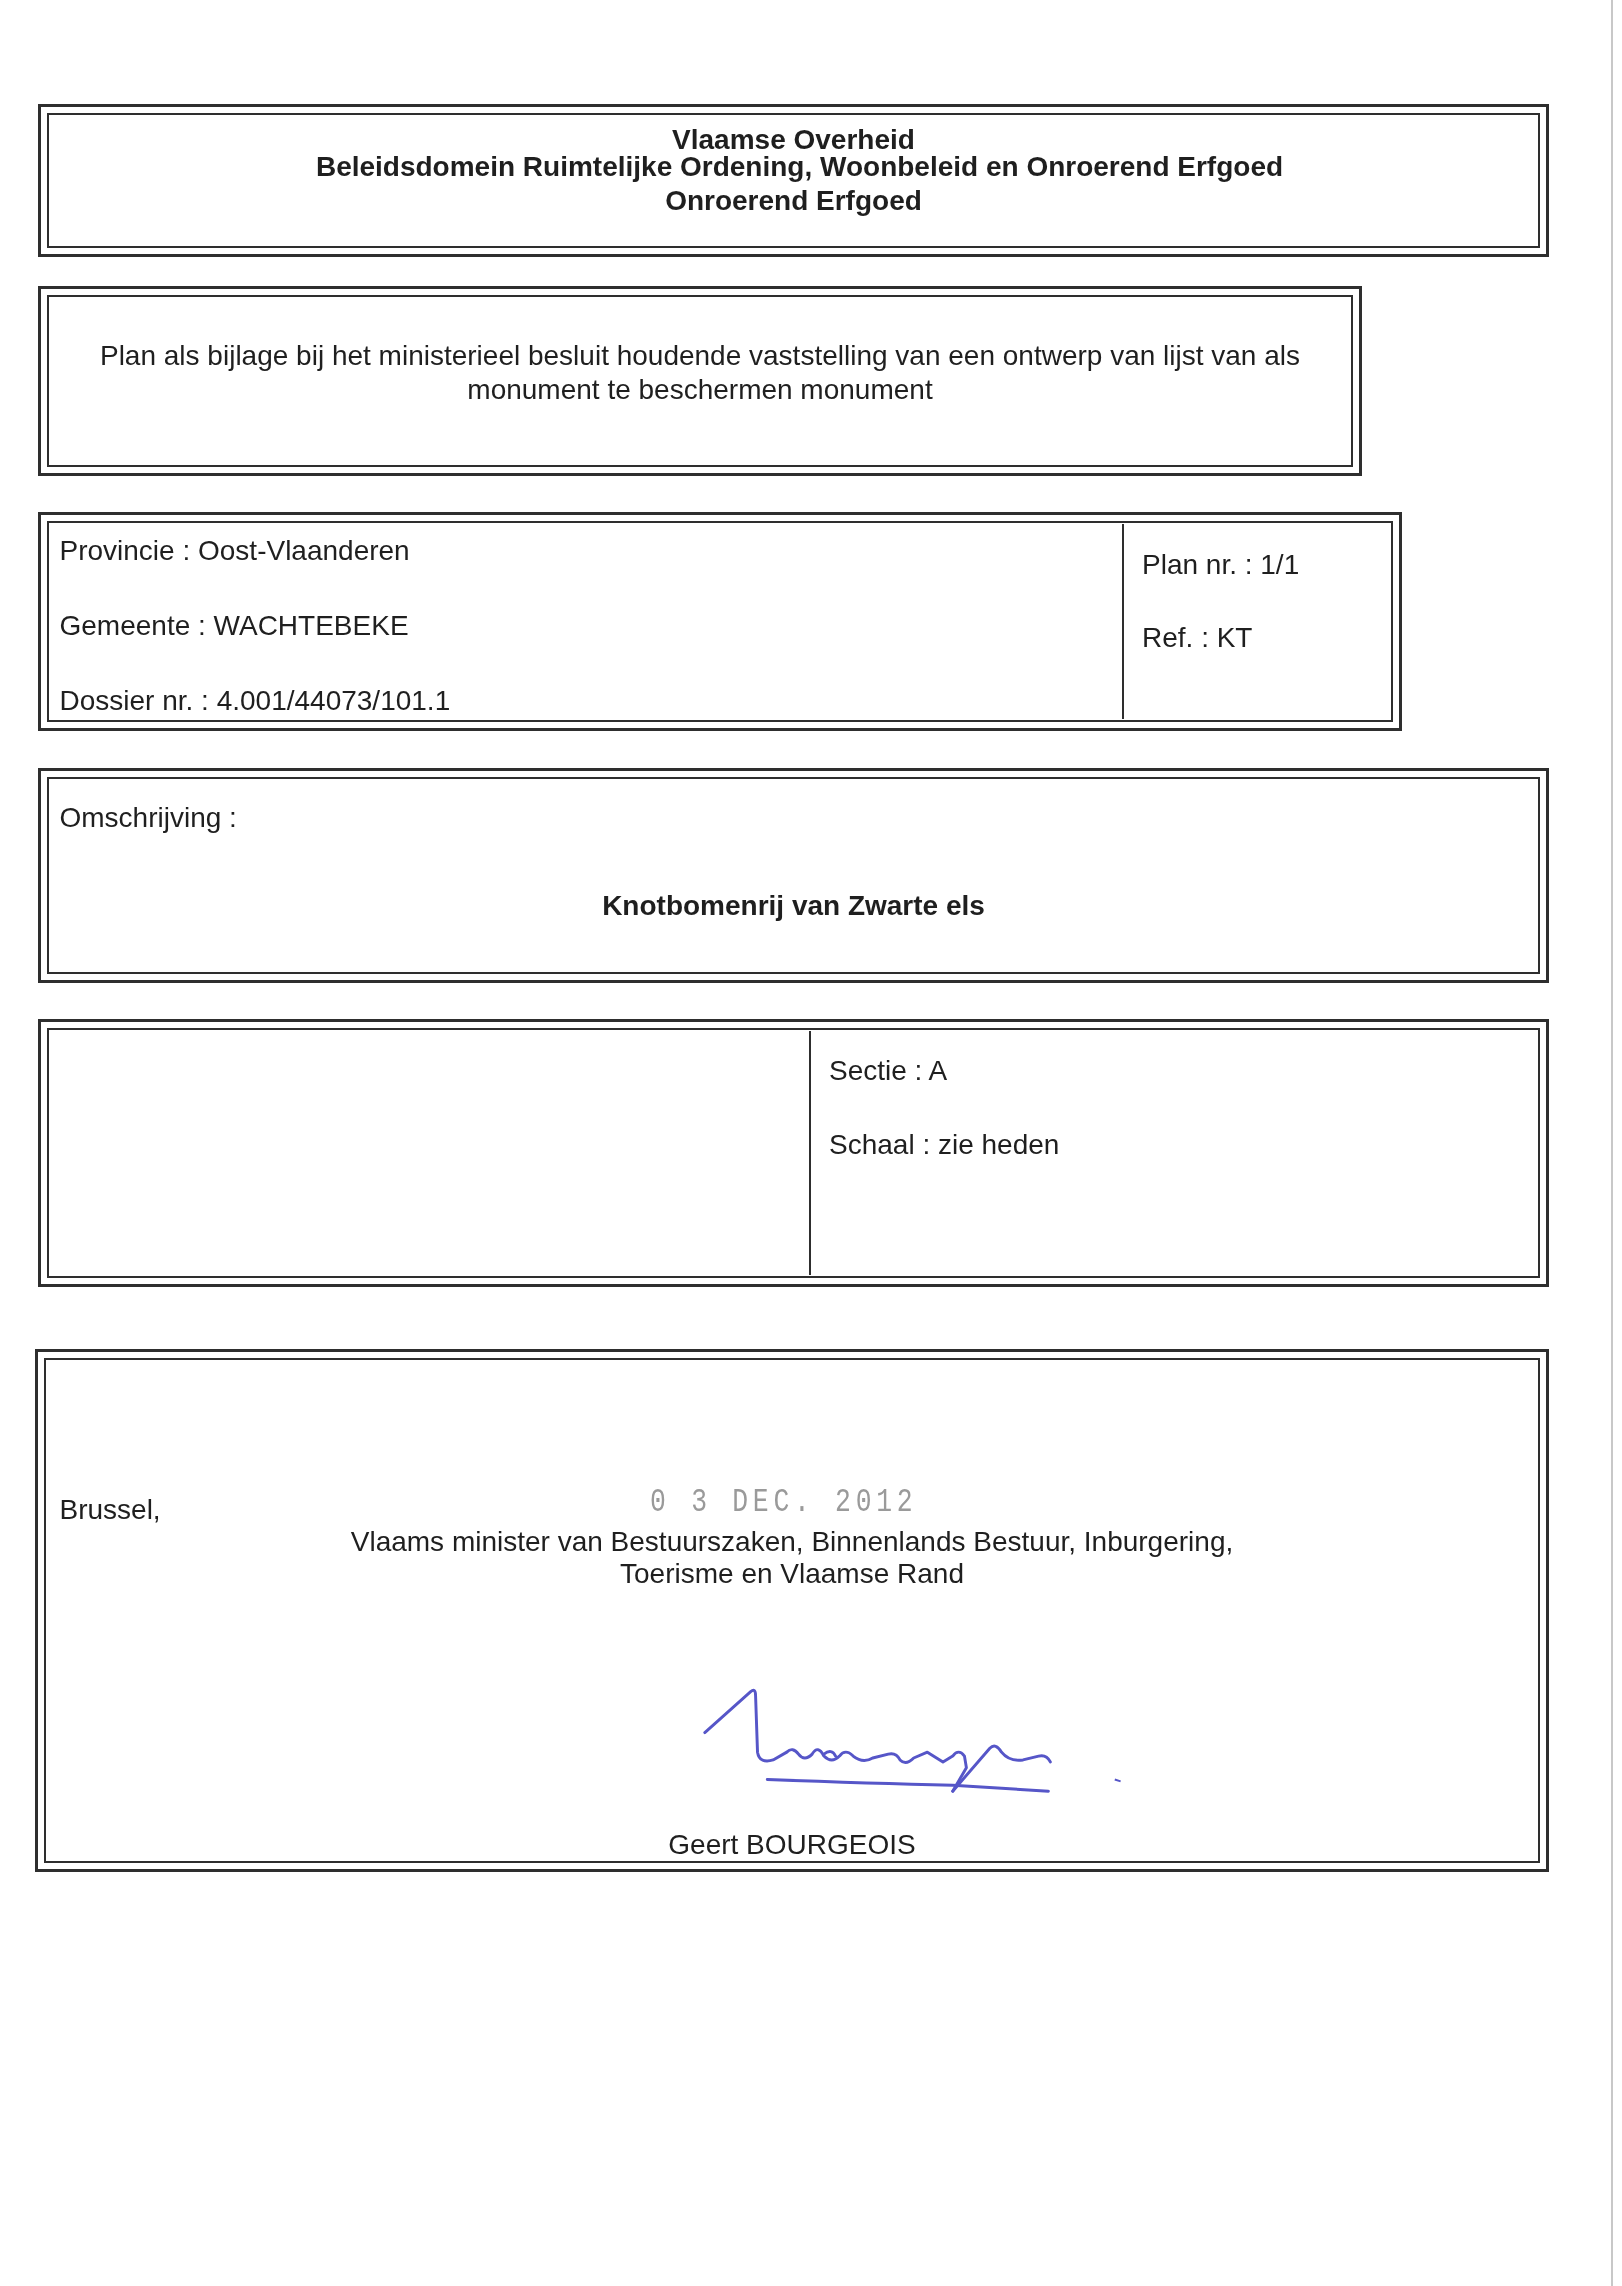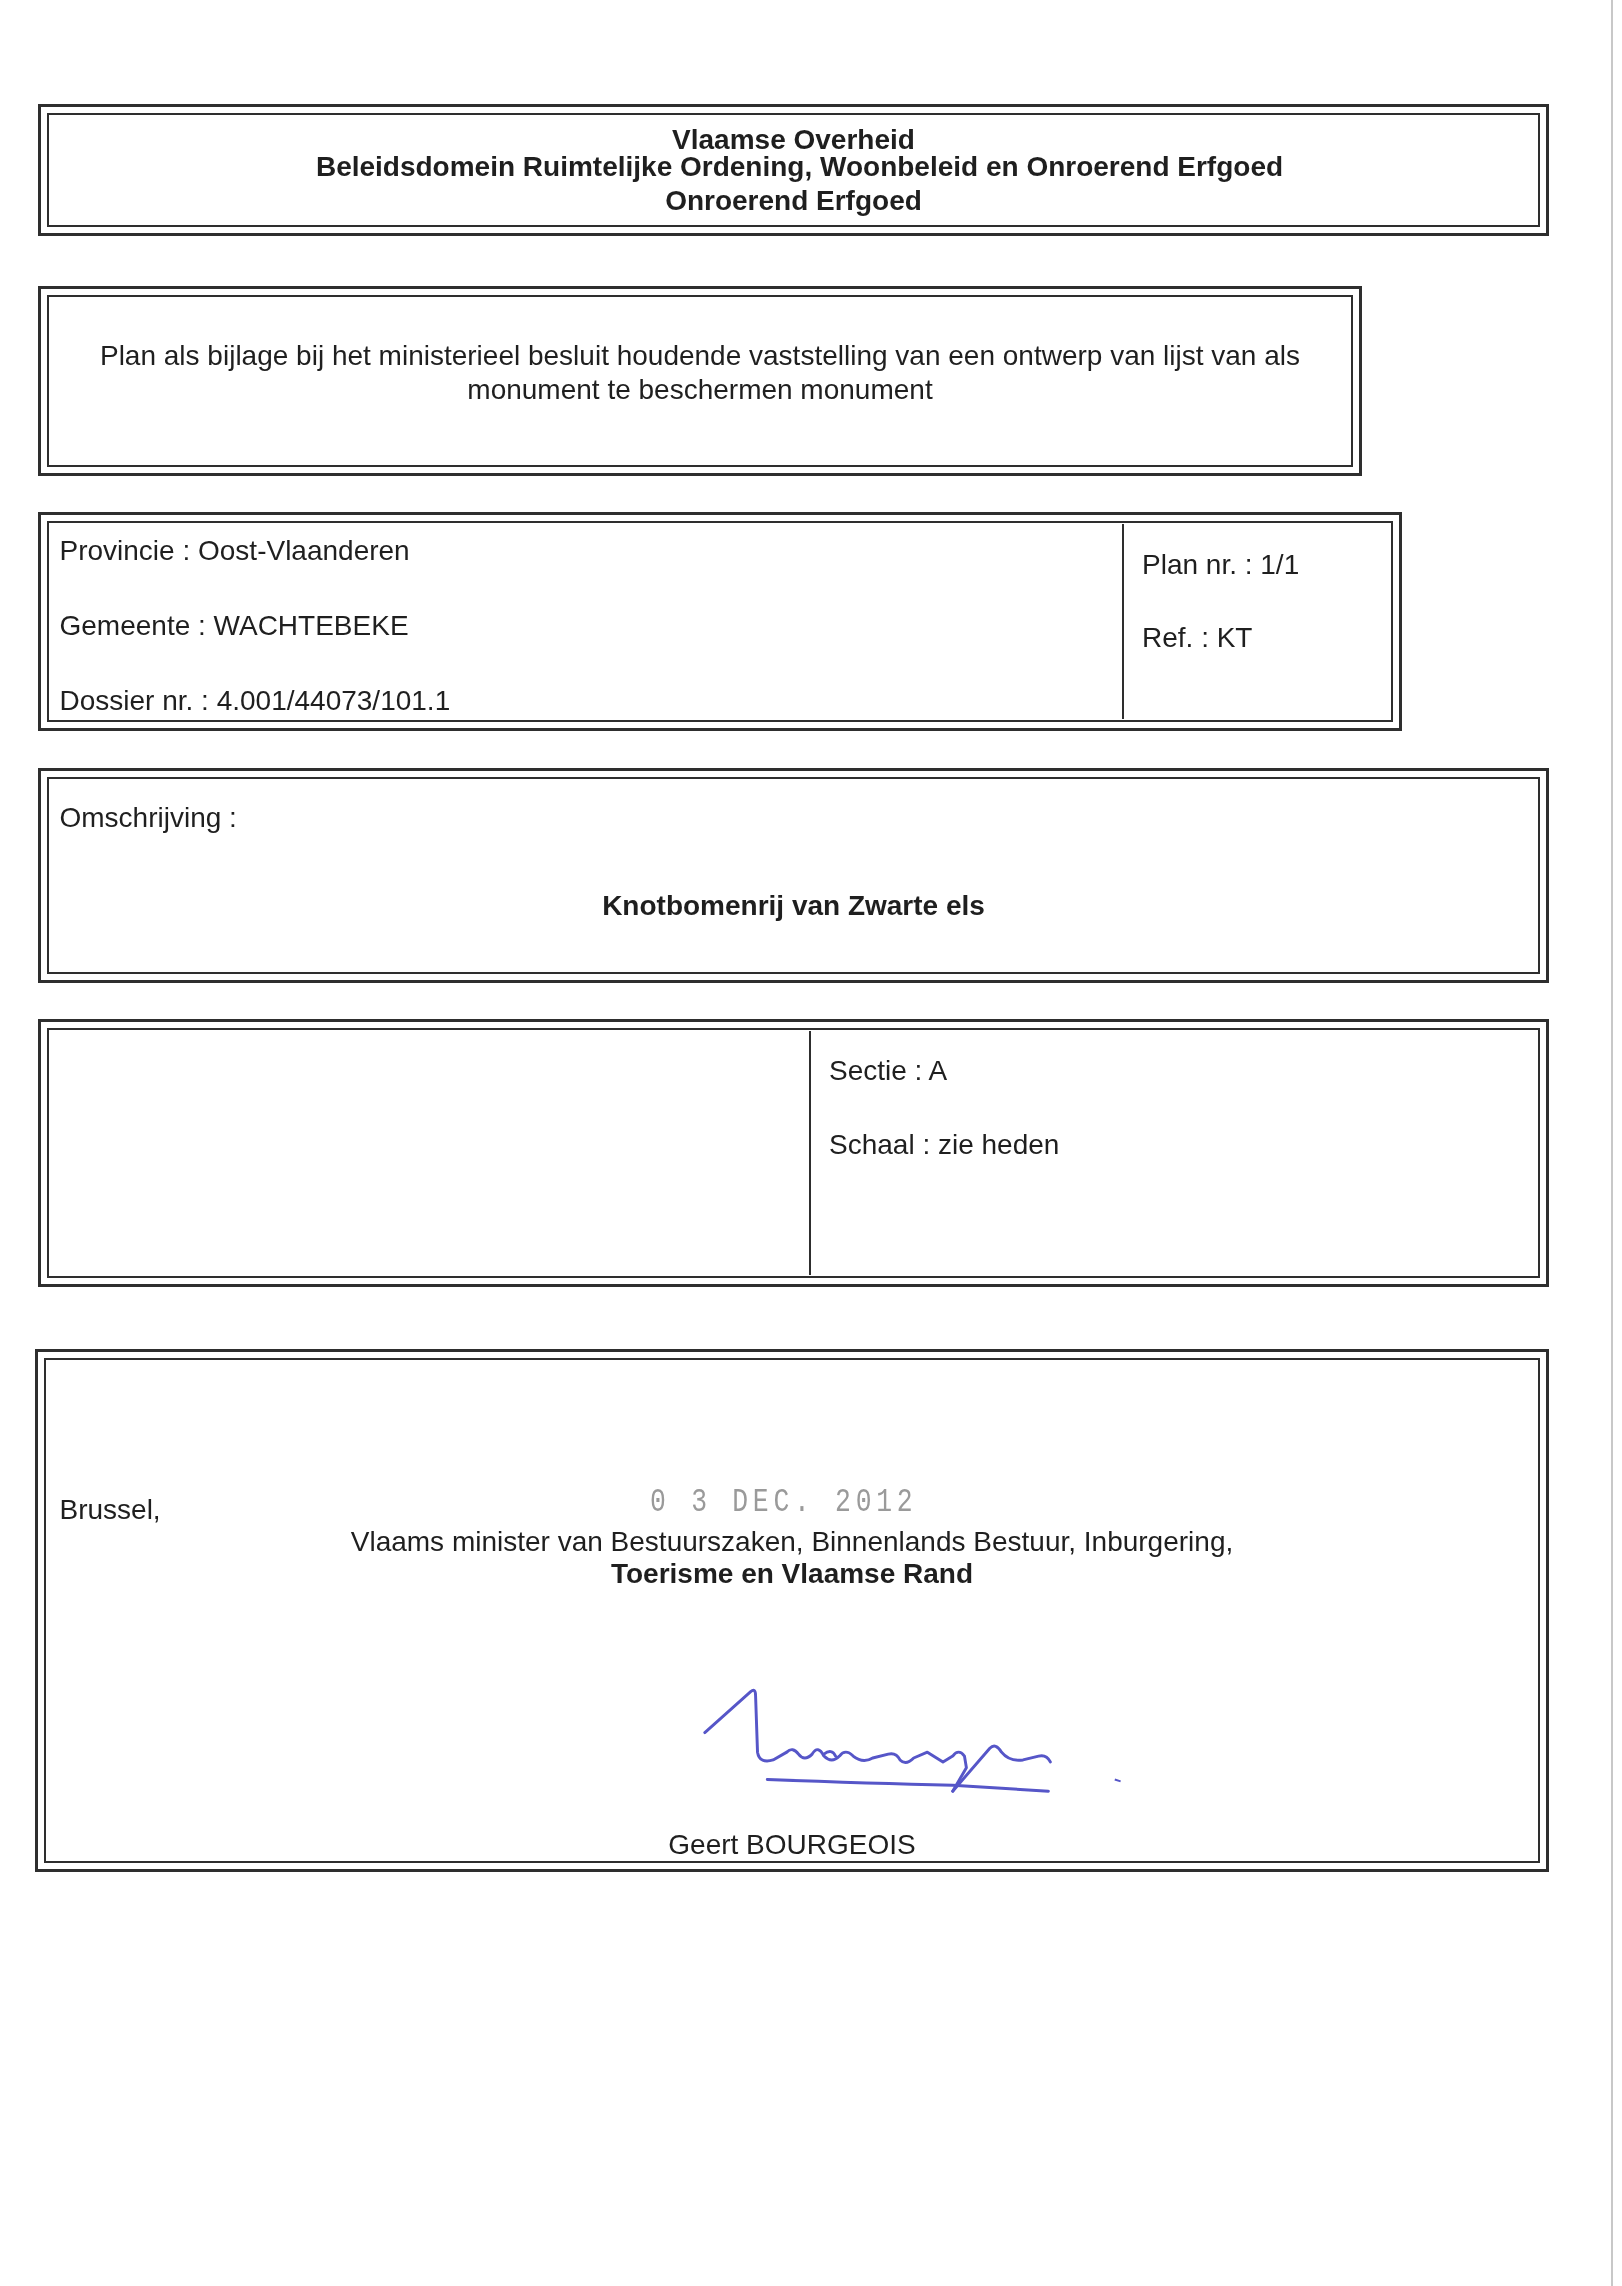--- a/index.html
+++ b/index.html
@@ -14,21 +14,21 @@
   .center { left:0; right:0; text-align:center; }
   .divider { position:absolute; width:2px; background:#2e2e2e; }
   .stamp { position:absolute; font-family:"Liberation Mono", monospace; font-size:33px; color:#9a9a9a;
            letter-spacing:5.9px; transform:scaleX(0.8); transform-origin:left top; }
 </style>
 </head>
 <body>
 
 <div class="scan-edge"></div>
 
-<div class="box" style="left:38px;top:104px;width:1511px;height:132px;">
+<div class="box" style="left:38px;top:104px;width:1511px;height:153px;">
   <div class="inner"></div>
   <div class="t b center" style="top:18.5px;">Vlaamse Overheid</div>
   <div class="t b center" style="top:46px;margin-left:12px;">Beleidsdomein Ruimtelijke Ordening, Woonbeleid en Onroerend Erfgoed</div>
   <div class="t b center" style="top:80px;">Onroerend Erfgoed</div>
 </div>
 
 <div class="box" style="left:38px;top:286px;width:1324px;height:190px;">
   <div class="inner"></div>
   <div class="t center" style="top:53px;">Plan als bijlage bij het ministerieel besluit houdende vaststelling van een ontwerp van lijst van als</div>
   <div class="t center" style="top:87px;">monument te beschermen monument</div>
@@ -55,21 +55,21 @@
   <div class="divider" style="left:768px;top:8.8px;bottom:8.8px;"></div>
   <div class="t" style="left:788px;top:35px;">Sectie : A</div>
   <div class="t" style="left:788px;top:109px;">Schaal : zie heden</div>
 </div>
 
 <div class="box" style="left:35px;top:1349px;width:1514px;height:523px;">
   <div class="inner"></div>
   <div class="t" style="left:21.5px;top:144px;">Brussel,</div>
   <div class="stamp" style="left:612px;top:132px;">0 3 DEC. 2012</div>
   <div class="t center" style="top:176px;">Vlaams minister van Bestuurszaken, Binnenlands Bestuur, Inburgering,</div>
-  <div class="t center" style="top:208px;font-weight:bold;">Toerisme en Vlaamse Rand</div>
+  <div class="t center" style="top:208px;">Toerisme en Vlaamse Rand</div>
 
   <svg style="position:absolute;left:659px;top:322px;" width="449" height="127" viewBox="0 0 460 130">
     <g fill="none" stroke="#5656c8" stroke-width="3" stroke-linecap="round" stroke-linejoin="round">
       <path d="M8 60 L55 18 Q60 14 60 22 L62 80 Q64 92 78 88 L92 80 Q98 74 104 82 Q110 90 118 82 Q124 72 130 84 Q138 92 146 84 Q152 76 160 84 Q170 92 180 86 L196 82 Q204 80 208 88 Q214 94 222 86 L236 80 L252 90 L262 84 Q268 76 274 84 L276 96 L262 120"></path>
       <path d="M262 120 L300 76 Q306 70 312 80 Q320 90 334 88 L350 84 Q358 82 362 90"></path>
       <path d="M72 108 Q180 112 262 114 L360 120"></path>
       <path d="M130 82 Q138 76 142 84"></path>
     </g>
     <path d="M428 108 l6 2" stroke="#5656c8" stroke-width="2"></path>
   </svg>

